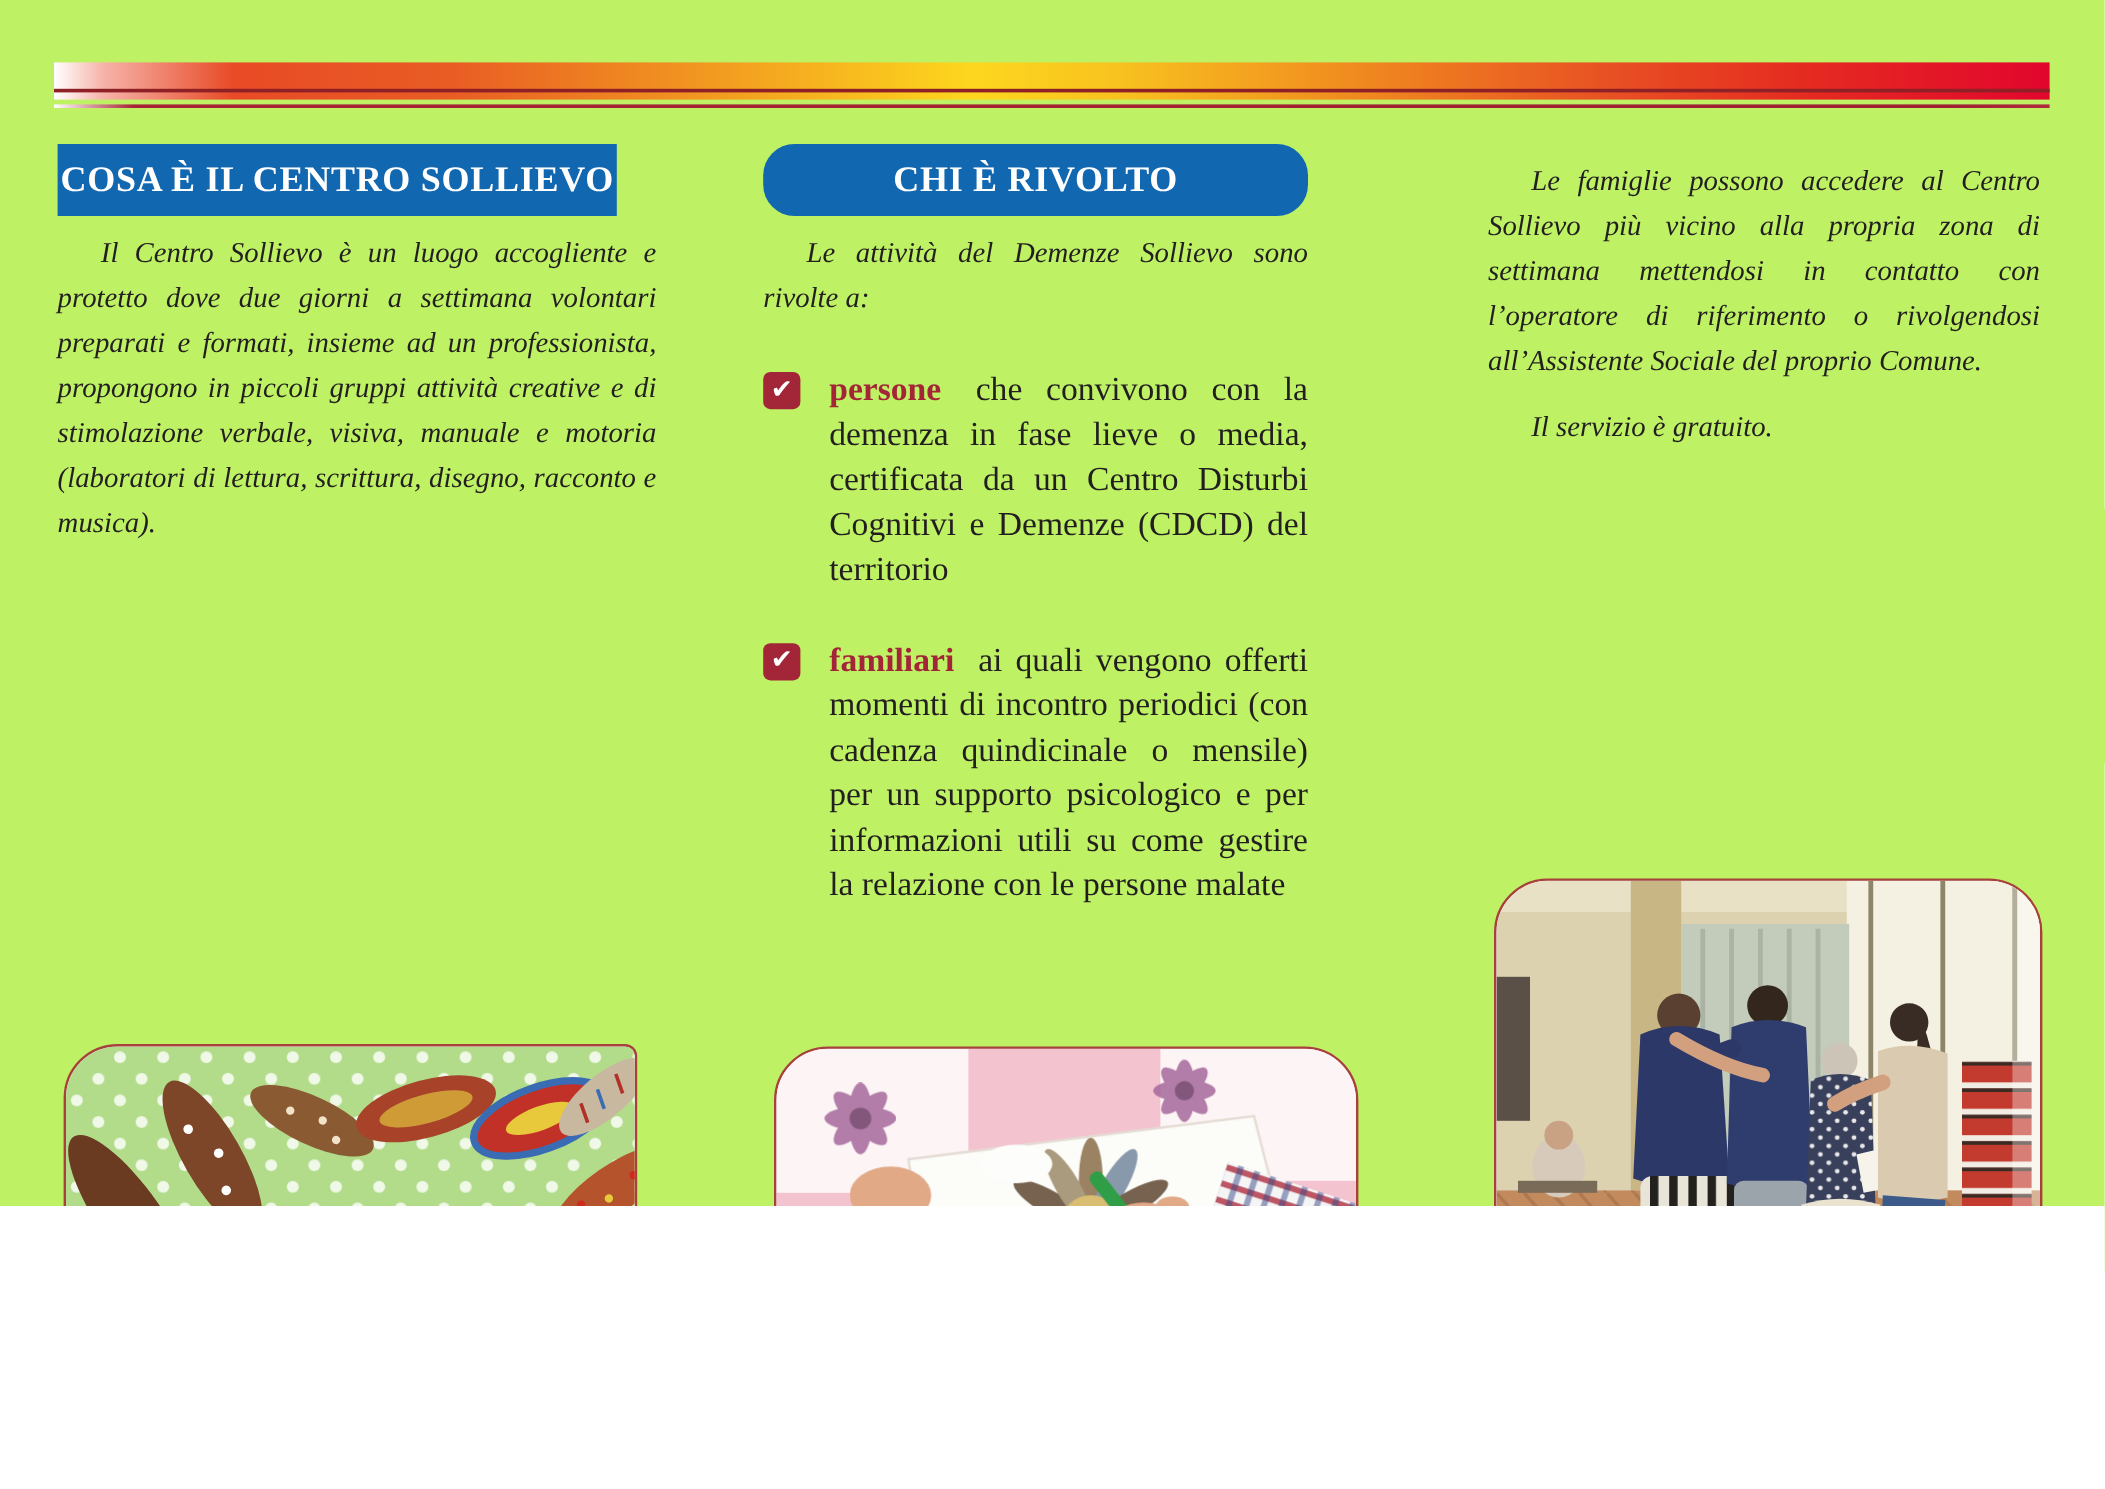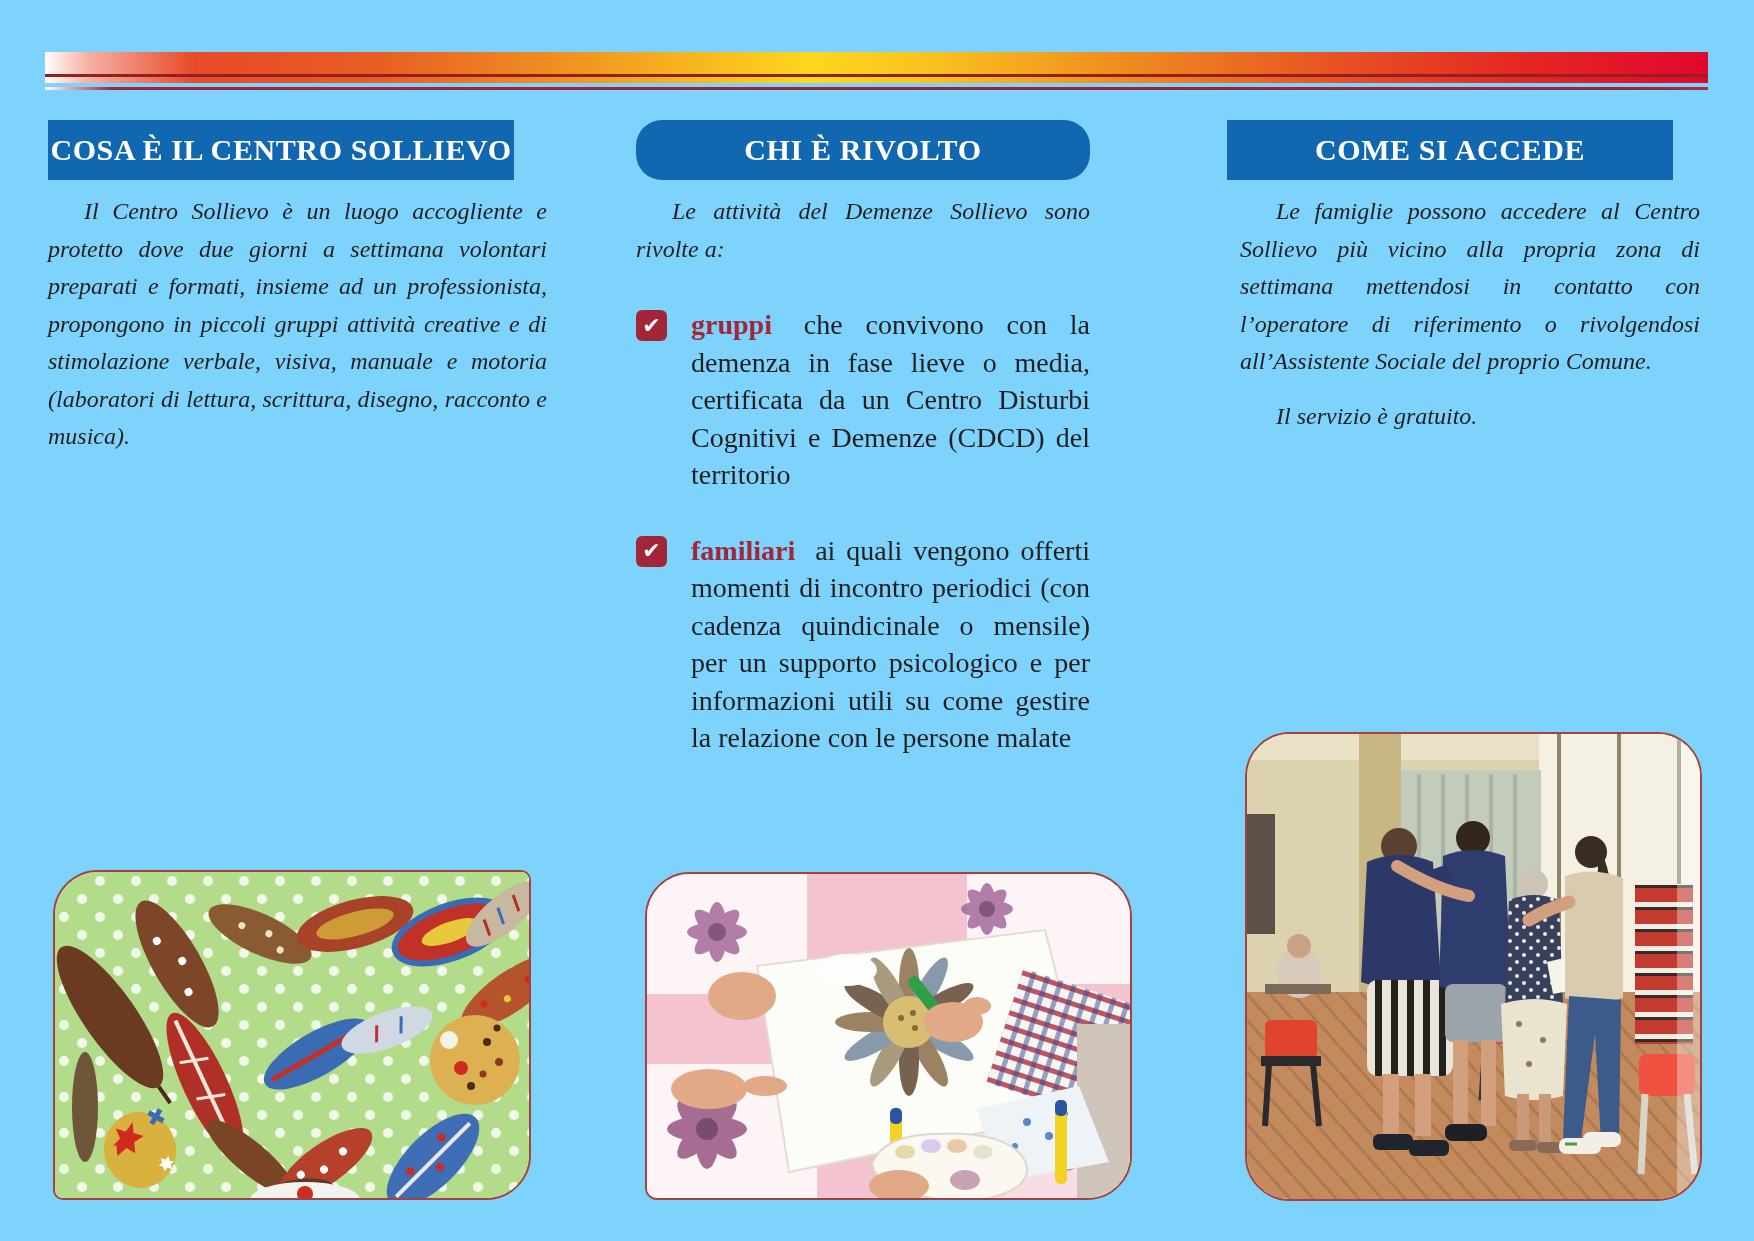--- a/index.html
+++ b/index.html
@@ -1,17 +1,17 @@
 <!DOCTYPE html>
 <html lang="it"><head>
 <meta charset="utf-8">
 <style>
   html,body{margin:0;padding:0;background:#ffffff;}
   .page{
-    position:relative;width:1754px;height:1241px;background:#7dd3fc;overflow:hidden;
+    position:relative;width:1754px;height:1005px;background:#bef264;overflow:hidden;
     font-family:"Liberation Serif","DejaVu Serif",serif;color:#231f20;
   }
   
   .gradbar{
     position:absolute;left:45px;top:52px;width:1663px;height:31px;
     background:linear-gradient(to right,
       #ffffff 0%, #f6b2a8 2.5%, #e84a26 9%, #e95d24 20%, #f29a20 33%,
       #fdd71e 46%, #f8c31f 53%, #f1901f 64%, #e85023 78%, #e52a21 88%, #e2062d 100%);
   }
   .gradbar .bar-line{
@@ -78,35 +78,32 @@
   </div>
 
   <div class="col col-2">
     <div class="col-header">
       <span>CHI È RIVOLTO</span>
     </div>
     <div class="col-body">
       <p>Le attività del Demenze Sollievo sono rivolte a:</p>
       <div class="bullet">
         <span class="checkbox">✔</span>
-        <span class="bullet-term">gruppi</span>
+        <span class="bullet-term">persone</span>
         <span>che convivono con la demenza in fase lieve o media, certificata da un Centro Disturbi Cognitivi e Demenze (CDCD) del territorio</span>
       </div>
       <div class="bullet">
         <span class="checkbox">✔</span>
         <span class="bullet-term">familiari</span>
         <span>ai quali vengono offerti momenti di incontro periodici (con cadenza quindicinale o mensile) per un supporto psicologico e per informazioni utili su come gestire la relazione con le persone malate</span>
       </div>
     </div>
   </div>
 
   <div class="col col-3">
-    <div class="col-header">
-      <span>COME SI ACCEDE</span>
-    </div>
     <div class="col-body">
       <p>Le famiglie possono accedere al Centro Sollievo più vicino alla propria zona di settimana mettendosi in contatto con l’operatore di riferimento o rivolgendosi all’Assistente Sociale del proprio Comune.</p>
       <p>Il servizio è gratuito.</p>
     </div>
   </div>
 
   <div class="photo photo-1" role="img" aria-label="Foglie autunnali dipinte a colori vivaci su una tovaglia verde a pois">
     <svg viewBox="0 0 474 326" preserveAspectRatio="none">
       <defs>
         <pattern id="pt-dots" width="36" height="36" patternUnits="userSpaceOnUse">

